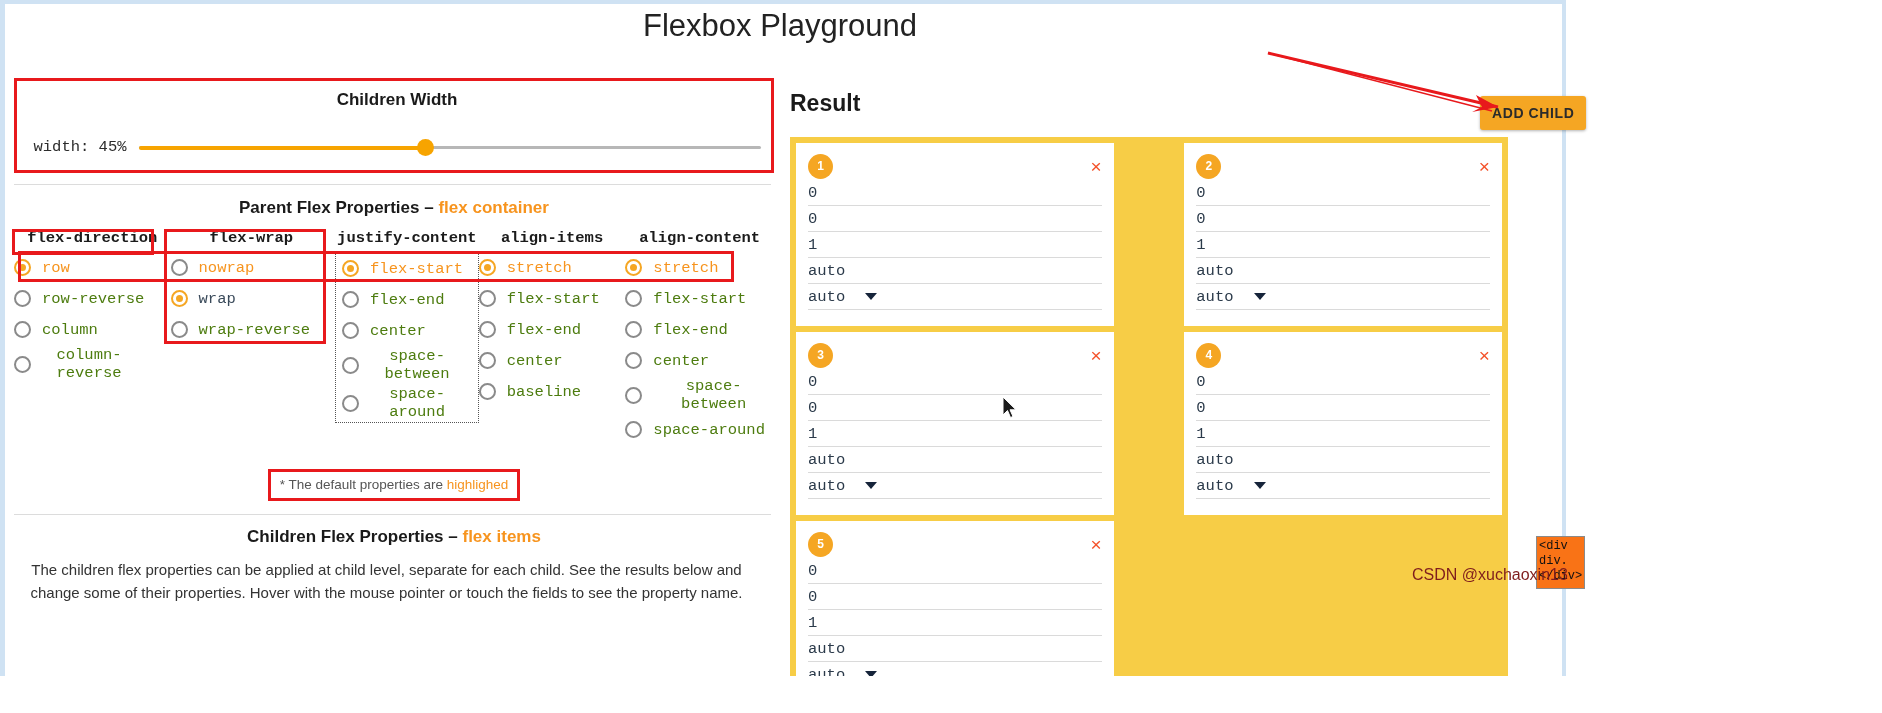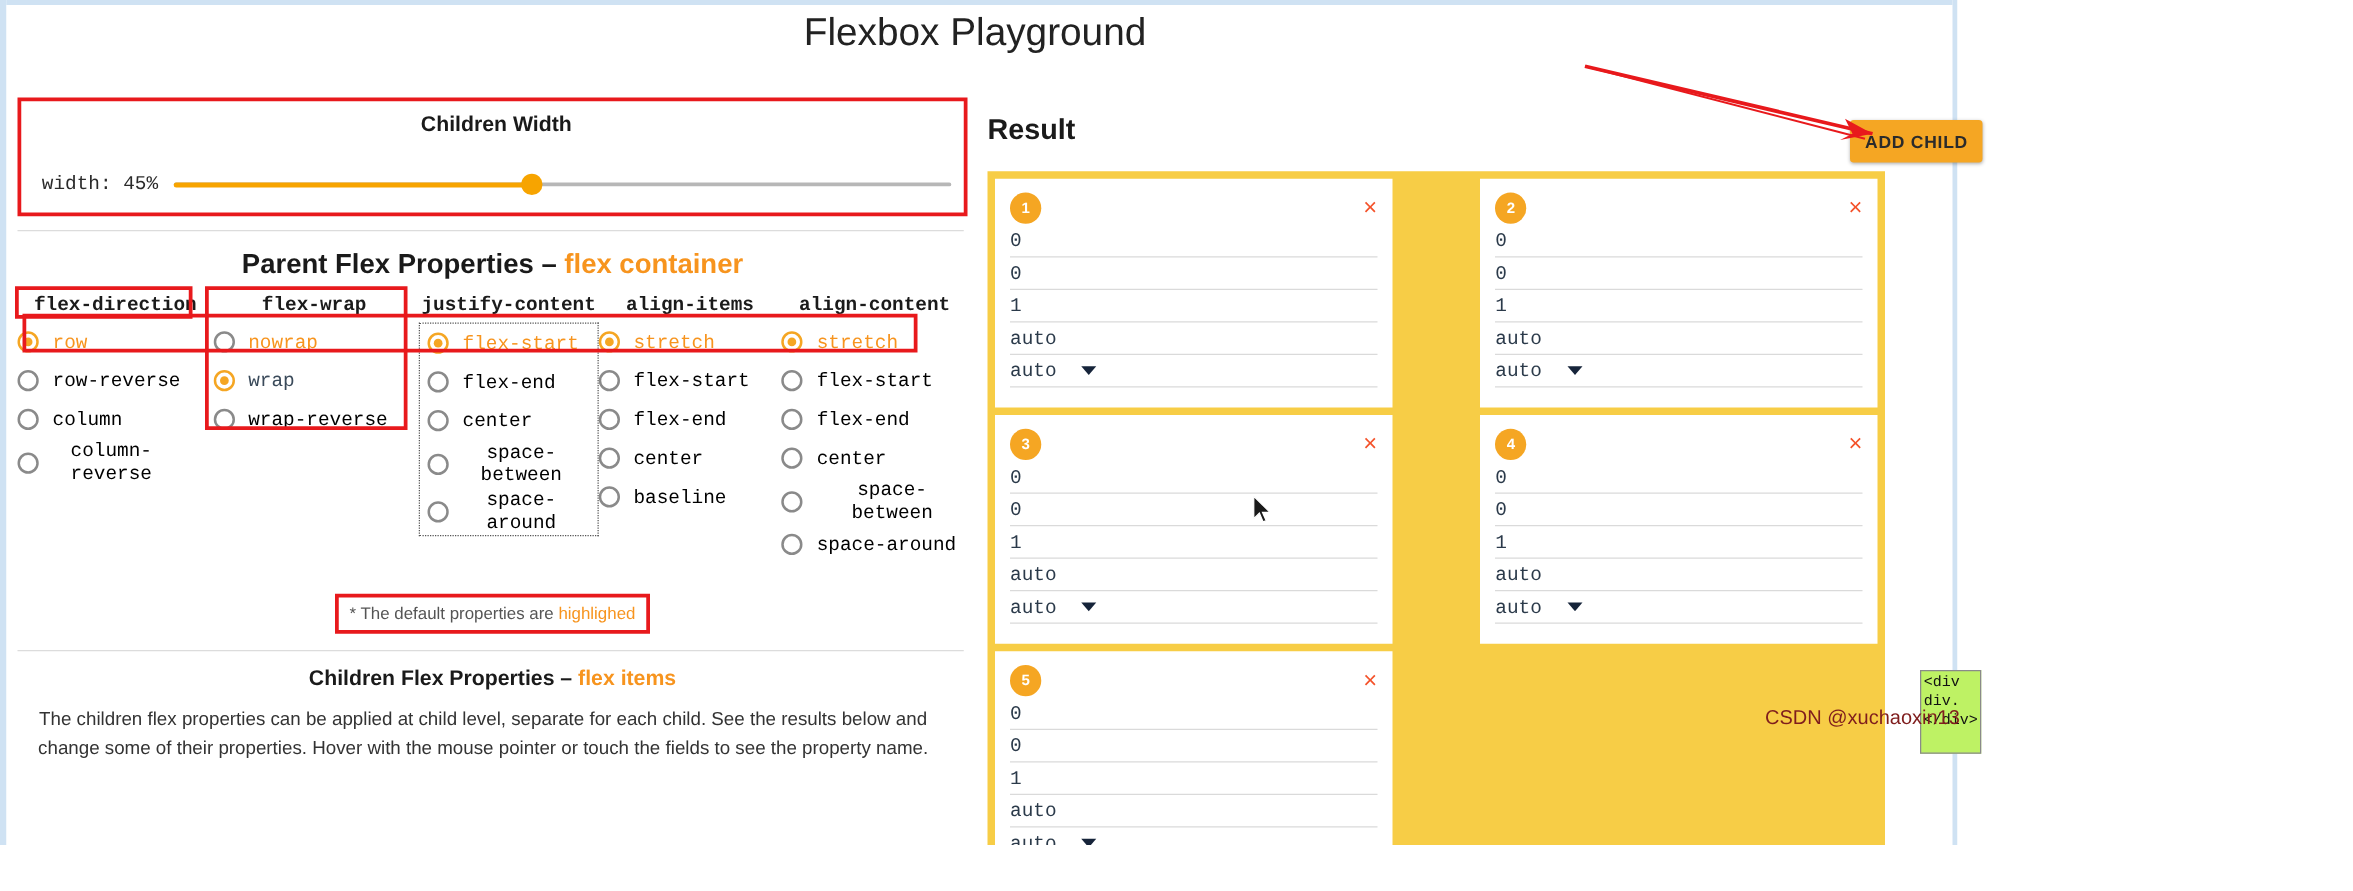--- a/index.html
+++ b/index.html
@@ -128,21 +128,21 @@
   }
 
   .divider {
     height: 1px;
     background: #dcdcdc;
     margin: 11px 0 0 0;
     width: 757px;
   }
 
   .section-head {
-    font-size: 22px;
+    font-size: 17px;
     font-weight: bold;
     color: #1a1a1a;
     margin-top: 13px;
     font-family: "Liberation Sans", sans-serif;
   }
   .section-head .accent { color: #f7941e; }
 
   
   .prop-grid {
     position: relative;
@@ -189,21 +189,21 @@
     content: "";
     position: absolute;
     left: 3px; top: 3px;
     width: 7px; height: 7px;
     border-radius: 50%;
     background: #f5a623;
   }
   .opt .opt-label {
     font-family: "Liberation Mono", monospace;
     font-size: 15.5px;
-    color: #000000;
+    color: #4d7c0f;
     line-height: 18px;
   }
   .opt.checked .opt-label { color: #f7941e; }
   .opt .opt-label.wrapped { max-width: 94px; }
 
   
   .dotted-box {
     border-left: 1px dotted #555;
     border-right: 1px dotted #555;
     border-top: 1px dotted #555;
@@ -366,27 +366,27 @@
     z-index: 20;
     pointer-events: none;
   }
 
   
   .code-snip {
     position: absolute;
     left: 1536px;
     top: 536px;
     width: 44px;
-    background: #bef264;
+    background: #f97316;
     border: 1px solid #8a8a8a;
     font-family: "Liberation Mono", monospace;
     font-size: 12px;
     line-height: 15px;
     color: #111;
-    padding: 2px 1px 18px 2px;
+    padding: 2px 1px 4px 2px;
     overflow: hidden;
     z-index: 10;
   }
 
   
   .watermark {
     position: absolute;
     left: 1412px;
     top: 566px;
     font-size: 16px;

